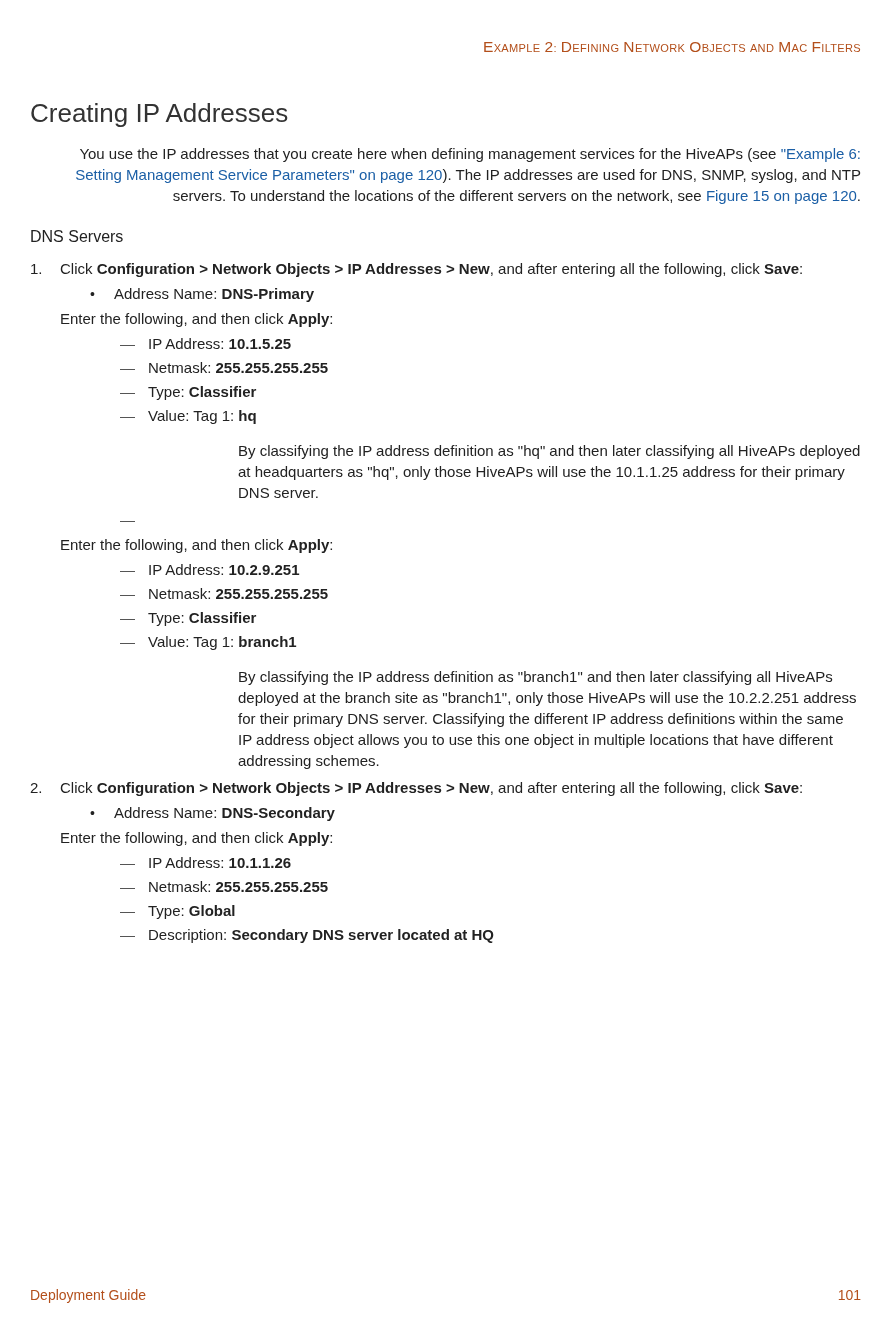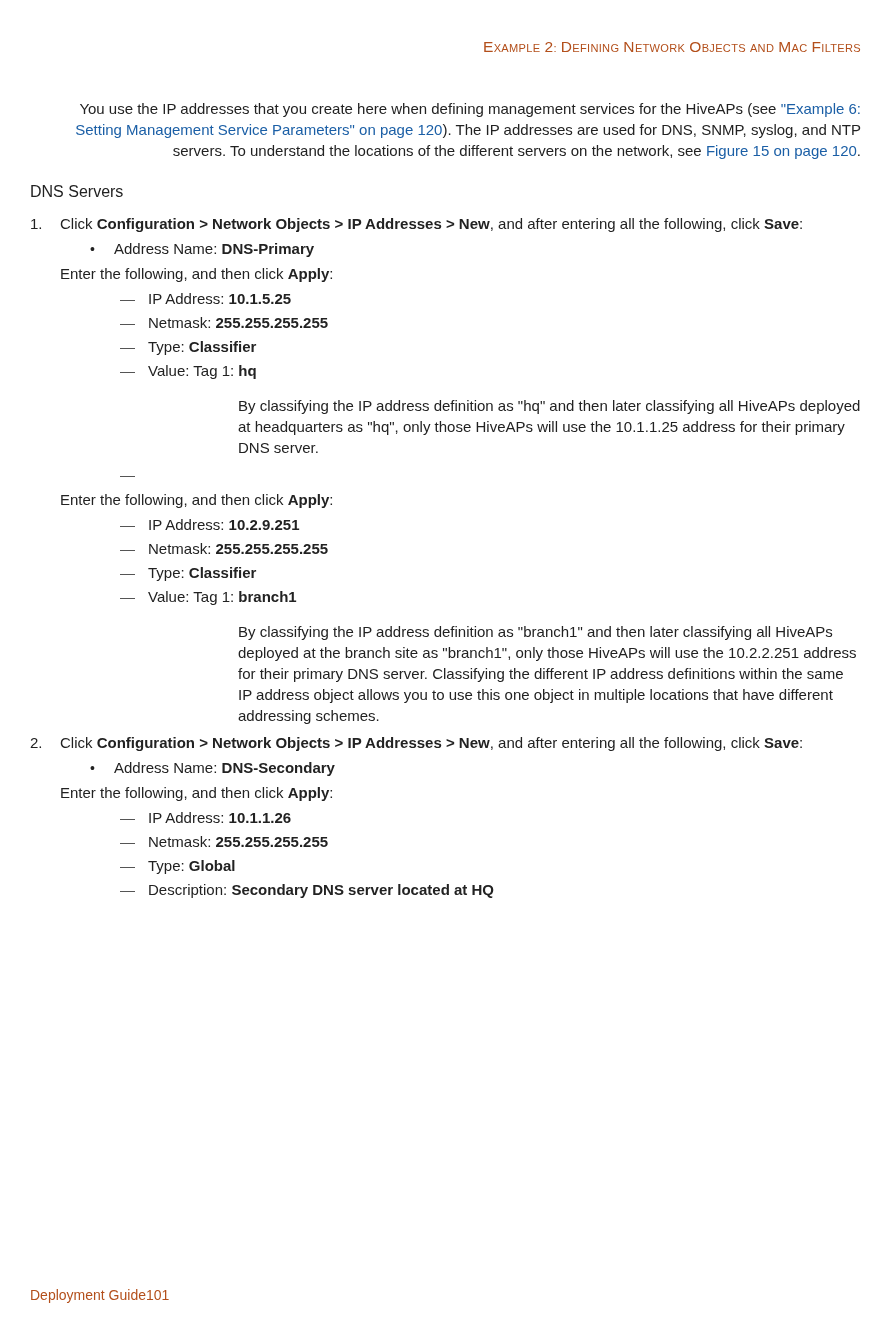--- a/index.html
+++ b/index.html
@@ -98,32 +98,34 @@
       line-height: 1.4;
       margin-bottom: 8px;
       margin-top: 16px;
     }
     .footer {
       position: absolute;
       bottom: 28px;
       left: 30px;
       right: 28px;
       display: flex;
+      justify-content: space-between;
       font-size: 14px;
       color: #B34F1B;
     }
   </style>
 </head>
 <body>
 
 <div class="page">
   <div class="running-header">
     <span><span style="font-size:1.15em">E</span><span style="font-size:0.82em">XAMPLE</span> <span style="font-size:1.15em">2</span><span style="font-size:0.82em">:</span> <span style="font-size:1.15em">D</span><span style="font-size:0.82em">EFINING</span> <span style="font-size:1.15em">N</span><span style="font-size:0.82em">ETWORK</span> <span style="font-size:1.15em">O</span><span style="font-size:0.82em">BJECTS</span> <span style="font-size:1.15em">a</span><span style="font-size:0.82em">ND</span> <span style="font-size:1.15em">M</span><span style="font-size:0.82em">AC</span> <span style="font-size:1.15em">F</span><span style="font-size:0.82em">ILTERS</span></span>
   </div>
 
+  <h1 class="section-title">Creating IP Addresses</h1>
 
   <p class="intro">
     <span>You use the IP addresses that you create here when defining management services for the HiveAPs (see </span><span class="link">"Example 6: Setting Management Service Parameters" on page 120</span><span>). The IP addresses are used for DNS, SNMP, syslog, and NTP servers. To understand the locations of the different servers on the network, see </span><span class="link">Figure 15 on page 120</span><span>.</span>
   </p>
 
   <h2 class="subsection">DNS Servers</h2>
 
   <ol class="steps" id="steps-root">
       <li>
         <div class="step-line">

